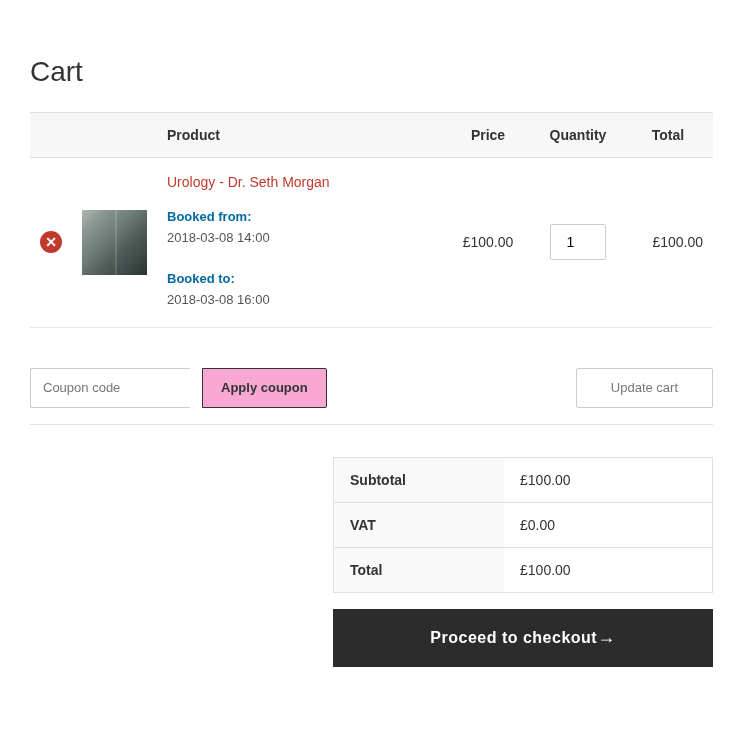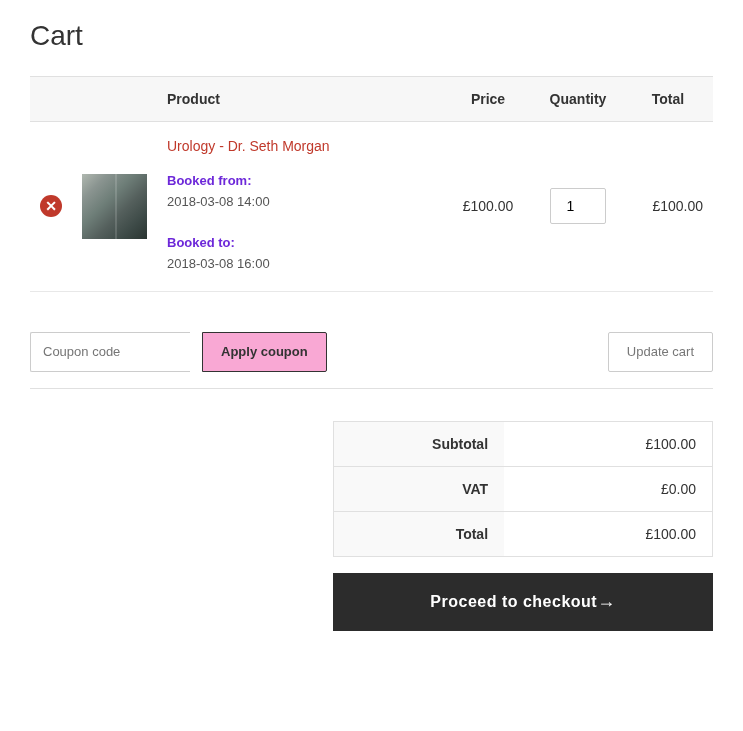--- a/index.html
+++ b/index.html
@@ -10,20 +10,21 @@
       background: #fff;
       padding: 20px 30px;
       max-width: 743px;
     }
 
     .page-title {
       font-size: 28px;
       font-weight: 400;
       color: #333;
       margin-bottom: 24px;
+      margin-top: 36px;
     }
 
     
     .cart-table {
       width: 100%;
       border-collapse: collapse;
       margin-bottom: 24px;
     }
 
     .cart-table thead tr {
@@ -112,21 +113,21 @@
     }
 
     .product-meta {
       font-size: 13px;
       color: #555;
       line-height: 1.6;
     }
 
     .product-meta strong {
       font-weight: 600;
-      color: #6d28d9;
+      color: #0369a1;
       margin-top: 44px;
     }
 
     .quantity-input {
       width: 56px;
       height: 36px;
       border: 1px solid #ccc;
       text-align: center;
       font-size: 14px;
       padding: 4px;
@@ -167,21 +168,21 @@
       border: 1px solid #333;
       font-size: 13px;
       font-weight: 600;
       color: #333;
       cursor: pointer;
       border-radius: 0 2px 2px 0;
     }
 
     .update-cart-btn {
       height: 40px;
-      padding: 0 18px;
+      padding: 0 34px;
       background: #fff;
       border: 1px solid #ccc;
       font-size: 13px;
       color: #777;
       cursor: pointer;
       border-radius: 2px;
     }
 
     
     .cart-totals-section {
@@ -200,21 +201,20 @@
       font-weight: 400;
       color: #333;
       margin-bottom: 16px;
     }
 
     .totals-table {
       width: 100%;
       border: 1px solid #e0e0e0;
       border-collapse: collapse;
       margin-bottom: 16px;
-      text-align: right;
     }
 
     .totals-table tr {
       border-bottom: 1px solid #e0e0e0;
     }
 
     .totals-table tr:last-child {
       border-bottom: none;
     }
 

